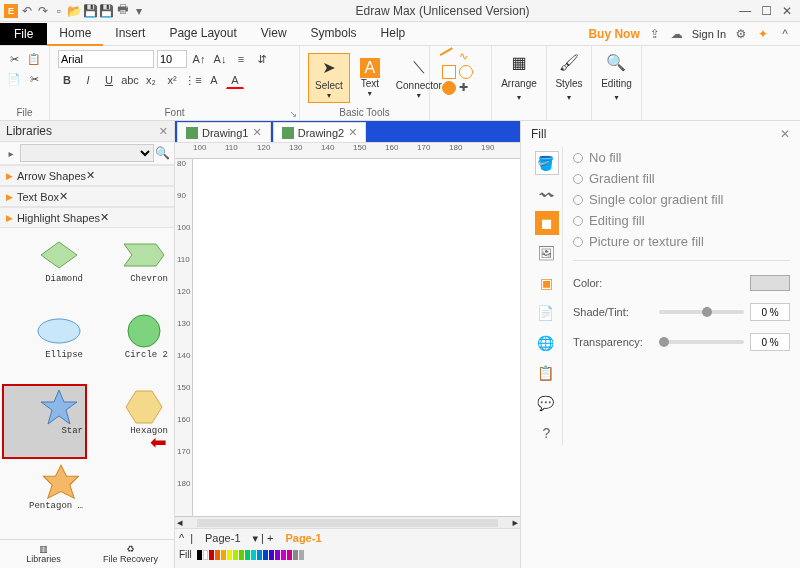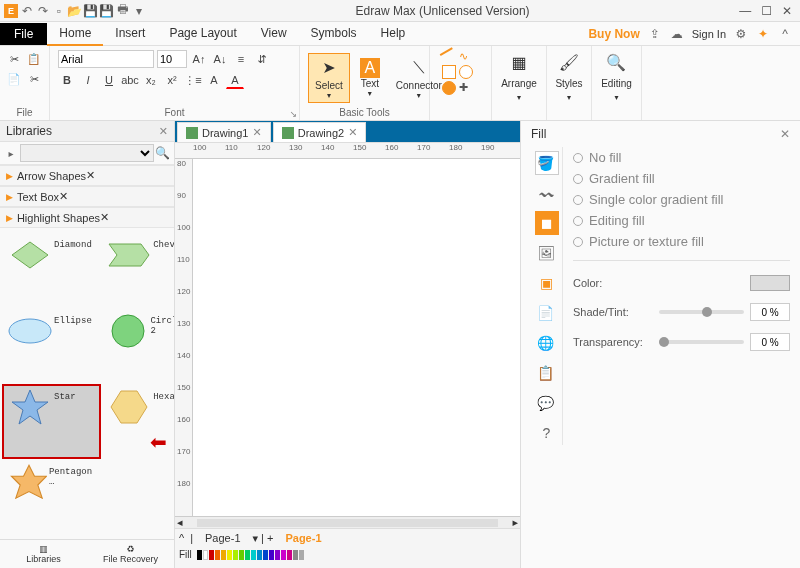--- a/index.html
+++ b/index.html
@@ -34,26 +34,26 @@
 .ms.circle { border-radius: 50%; }
 .workspace { display: flex; height: calc(100% - 121px); }
 .left-panel { width: 175px; border-right: 1px solid #ddd; display: flex; flex-direction: column; background: #f9f9f9; }
 .panel-hdr { display: flex; align-items: center; padding: 3px 6px; background: #f0f0f0; border-bottom: 1px solid #e0e0e0; font-size: 12px; }
 .panel-hdr .close-x { margin-left: auto; color: #888; font-size: 11px; }
 .search-row { display: flex; align-items: center; padding: 2px 4px; gap: 2px; border-bottom: 1px solid #e5e5e5; }
 .lib-dd { flex: 1; border: 1px solid #ccc; height: 18px; }
 .sec-hdr { display: flex; align-items: center; padding: 3px 6px; background: #f5f5f5; border-bottom: 1px solid #e5e5e5; border-top: 1px solid #e5e5e5; font-size: 11px; }
 .sec-hdr .tri-i { color: #f7931e; margin-right: 4px; font-size: 9px; }
 .shapes-grid { padding: 6px 4px; display: grid; grid-template-columns: 1fr 1fr; gap: 4px; position: relative; overflow-y: auto; flex: 1; }
-.shape-cell { display: flex; flex-direction: row; align-items: flex-start; padding: 4px 2px; }
+.shape-cell { display: flex; flex-direction: column; align-items: flex-end; padding: 4px 2px; }
 .shape-cell.highlighted { background: #d0d0d0; outline: 2px solid #cc0000; }
 .shape-icon { width: 48px; height: 34px; display: flex; align-items: center; justify-content: center; }
 .shape-lbl { font-size: 9px; color: #333; margin-top: 2px; font-family: "Courier New", monospace; }
 .canvas-area { flex: 1; display: flex; flex-direction: column; background: #fff; position: relative; }
-.doc-tabs { height: 22px; background: #0369a1; display: flex; align-items: flex-end; border-bottom: 1px solid #ddd; }
+.doc-tabs { height: 22px; background: #1d4ed8; display: flex; align-items: flex-end; border-bottom: 1px solid #ddd; }
 .doc-tab { padding: 3px 8px; font-size: 11px; display: flex; align-items: center; gap: 4px; border: 1px solid #ddd; border-bottom: none; background: #fafafa; margin-left: 2px; }
 .doc-tab.active { background: #fff; }
 .doc-tab .dt-ico { width: 12px; height: 12px; background: #5a9e5a; display: inline-block; }
 .ruler-h { height: 16px; background: #f5f5f5; border-bottom: 1px solid #ccc; display: flex; font-size: 8px; color: #666; padding-left: 18px; }
 .ruler-h span { width: 32px; }
 .canvas-body { flex: 1; display: flex; }
 .ruler-v { width: 18px; background: #f5f5f5; border-right: 1px solid #ccc; display: flex; flex-direction: column; font-size: 8px; color: #666; }
 .ruler-v span { height: 32px; padding-left:2px; }
 .canvas { flex: 1; background: #fff; position: relative; }
 .canvas-footer { height: 40px; background: #f5f5f5; border-top: 1px solid #ddd; display: flex; flex-direction: column; }

